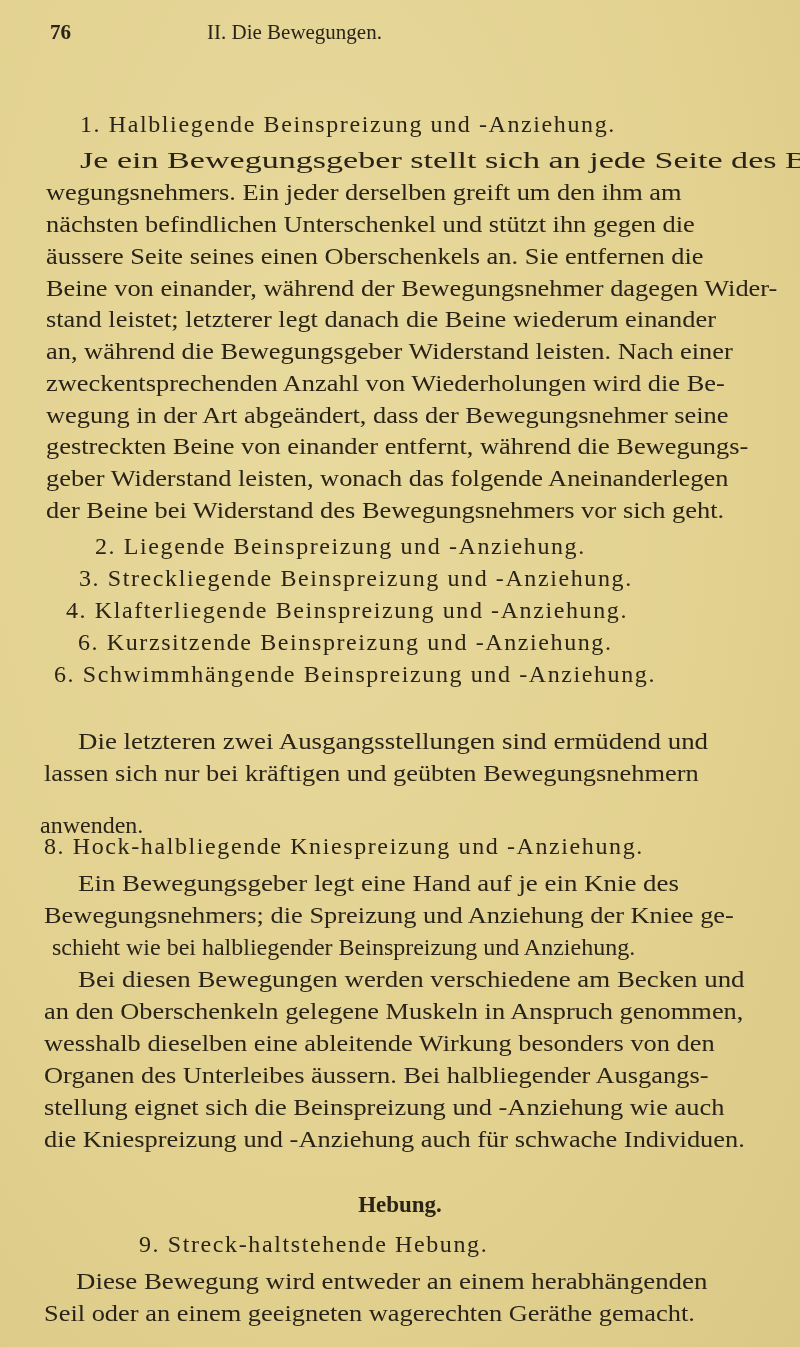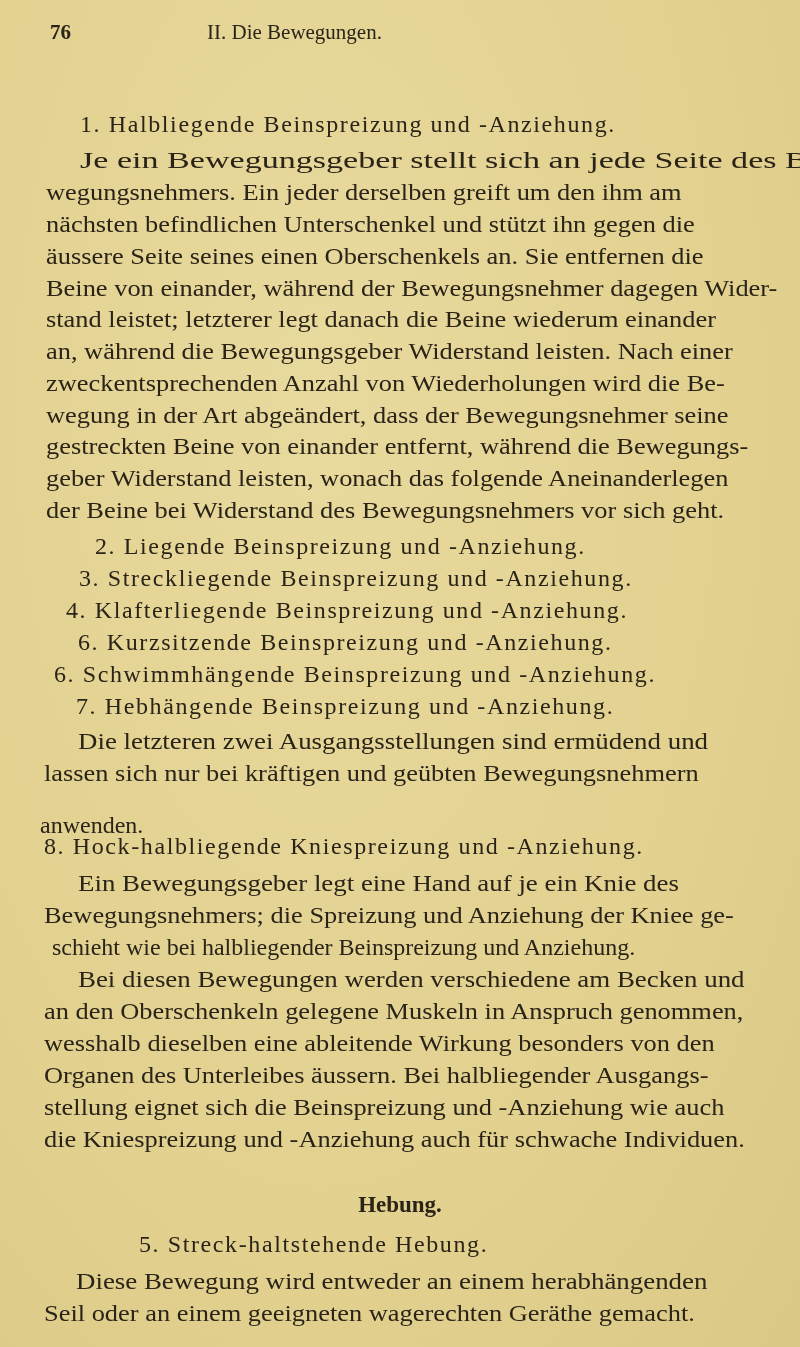--- a/index.html
+++ b/index.html
@@ -76,35 +76,34 @@
   <div class="line justified" style="top:402px; transform:scale(1.1,1);">wegung in der Art abgeändert, dass der Bewegungsnehmer seine</div>
   <div class="line justified" style="top:433px; transform:scale(1.1,1);">gestreckten Beine von einander entfernt, während die Bewegungs-</div>
   <div class="line justified" style="top:465px; transform:scale(1.1,1);">geber Widerstand leisten, wonach das folgende Aneinanderlegen</div>
   <div class="line justified" style="top:497px; transform:scale(1.1,1);">der Beine bei Widerstand des Bewegungsnehmers vor sich geht.</div>
 
   <div class="heading" style="left:95px; top:533px;">2. Liegende Beinspreizung und -Anziehung.</div>
   <div class="heading" style="left:71px; top:565px;margin-left:8px;">3. Streckliegende Beinspreizung und -Anziehung.</div>
   <div class="heading" style="left:66px; top:597px;">4. Klafterliegende Beinspreizung und -Anziehung.</div>
   <div class="heading" style="left:78px; top:629px;">6. Kurzsitzende Beinspreizung und -Anziehung.</div>
   <div class="heading" style="left:54px; top:661px;">6. Schwimmhängende Beinspreizung und -Anziehung.</div>
-  <div class="heading" style="left:76px; top:693px;">7. Hebhängende Beinspreizung und -Anziehung.</div>
 
   <div class="line justified" style="top:728px; left:78px; width:410px; transform:scale(1.12,1);">Die letzteren zwei Ausgangsstellungen sind ermüdend und</div>
   <div class="line justified" style="top:760px; left:44px; width:440px; transform:scale(1.1,1);">lassen sich nur bei kräftigen und geübten Bewegungsnehmern</div>
   <div class="line" style="top:792px; left:40px; width:auto;margin-top:20px;">anwenden.</div>
 
   <div class="heading" style="left:44px; top:833px;text-align:right;">8. Hock-halbliegende Kniespreizung und -Anziehung.</div>
   <div class="line justified" style="top:870px; left:78px; width:410px; transform:scale(1.12,1);">Ein Bewegungsgeber legt eine Hand auf je ein Knie des</div>
   <div class="line justified" style="top:902px; left:44px; width:440px; transform:scale(1.1,1);">Bewegungsnehmers; die Spreizung und Anziehung der Kniee ge-</div>
   <div class="line" style="top:934px; left:52px; width:auto;">schieht wie bei halbliegender Beinspreizung und Anziehung.</div>
   <div class="line justified" style="top:966px; left:78px; width:410px; transform:scale(1.12,1);">Bei diesen Bewegungen werden verschiedene am Becken und</div>
   <div class="line justified" style="top:998px; left:44px; width:440px; transform:scale(1.1,1);">an den Oberschenkeln gelegene Muskeln in Anspruch genommen,</div>
   <div class="line justified" style="top:1030px; left:44px; width:440px; transform:scale(1.1,1);">wesshalb dieselben eine ableitende Wirkung besonders von den</div>
   <div class="line justified" style="top:1062px; left:44px; width:440px; transform:scale(1.1,1);">Organen des Unterleibes äussern. Bei halbliegender Ausgangs-</div>
   <div class="line justified" style="top:1094px; left:44px; width:440px; transform:scale(1.1,1);">stellung eignet sich die Beinspreizung und -Anziehung wie auch</div>
   <div class="line justified" style="top:1126px; left:44px; width:440px; transform:scale(1.1,1);">die Kniespreizung und -Anziehung auch für schwache Individuen.</div>
 
   <div class="section-title" style="top:1192px;">Hebung.</div>
-  <div class="heading" style="left:139px; top:1231px;">5. Streck-haltstehende Hebung.</div>
+  <div class="heading" style="left:139px; top:1231px;">9. Streck-haltstehende Hebung.</div>
   <div class="line justified" style="top:1268px; left:76px; width:410px; transform:scale(1.12,1);">Diese Bewegung wird entweder an einem herabhängenden</div>
   <div class="line justified" style="top:1300px; left:44px; width:440px; transform:scale(1.1,1);">Seil oder an einem geeigneten wagerechten Geräthe gemacht.</div>
 
 </div>
 
 </body></html>

